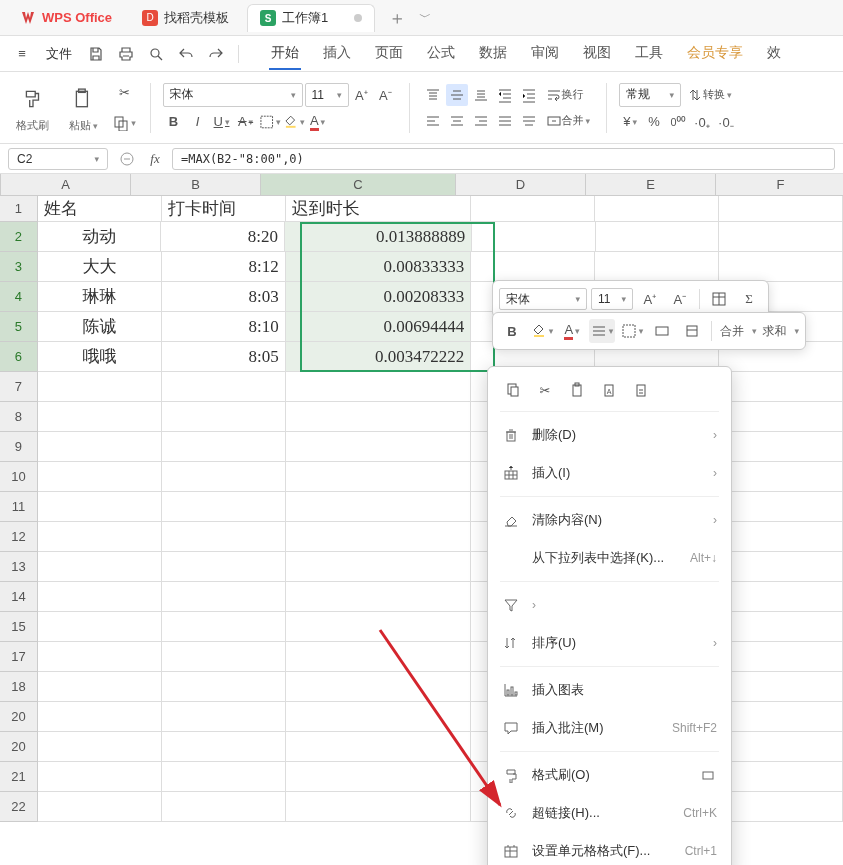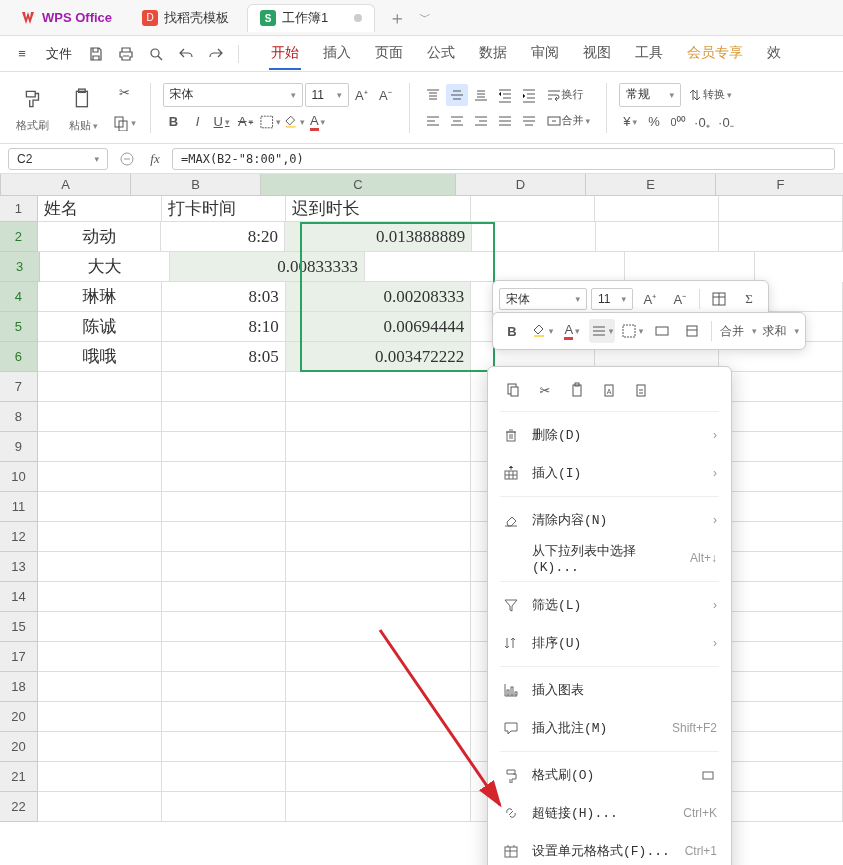--- a/index.html
+++ b/index.html
@@ -1,32 +1,32 @@
 <!DOCTYPE html>
 <html><head>
 <meta charset="utf-8">
 <style>
 * { box-sizing: border-box; margin: 0; padding: 0; font-family: "Microsoft YaHei", Arial, sans-serif; }
 body { background: #fff; width: 843px; height: 865px; overflow: hidden; position: relative; font-size: 13px; color: #333; }
 .titlebar { height: 36px; display: flex; align-items: center; background: #f7f7f7; border-bottom: 1px solid #e0e0e0; padding: 0 8px; }
 .tab { display: flex; align-items: center; height: 28px; padding: 0 12px; margin-right: 6px; border-radius: 6px 6px 0 0; font-size: 13px; cursor: pointer; gap: 6px; }
-.tab.app { color: #a21caf; font-weight: bold; }
+.tab.app { color: #ef4444; font-weight: bold; }
 .tab .ico { width: 16px; height: 16px; display: inline-flex; align-items: center; justify-content: center; }
 .tab.tpl .ico { background: #e74c3c; color: #fff; border-radius: 3px; font-size: 10px; }
 .tab.book { background: #fff; border: 1px solid #ddd; border-bottom: none; }
 .tab.book .ico { background: #2ba263; color: #fff; border-radius: 3px; font-size: 10px; font-weight: bold; }
 .tab.book .dot { width: 8px; height: 8px; background: #ccc; border-radius: 50%; margin-left: 20px; }
 .addtab { width: 24px; height: 24px; display: flex; align-items: center; justify-content: center; font-size: 18px; color: #888; cursor: pointer; margin-left: 4px; }
 .menubar { height: 36px; display: flex; align-items: center; padding: 0 10px; gap: 6px; border-bottom: 1px solid #e0e0e0; }
 .menubtn { width: 24px; height: 24px; display: flex; align-items: center; justify-content: center; color: #555; cursor: pointer; }
 .menufile { padding: 0 6px; font-size: 13px; cursor: pointer; }
 .sep { width: 1px; height: 18px; background: #ddd; margin: 0 4px; }
 .menutabs { display: flex; gap: 20px; margin-left: 20px; }
 .menutab { font-size: 14px; color: #555; cursor: pointer; padding: 6px 2px; }
-.menutab.active { color: #b91c1c; border-bottom: 2px solid #2b6cd4; font-weight: 500; }
+.menutab.active { color: #404040; border-bottom: 2px solid #2b6cd4; font-weight: 500; }
 .menutab.vip { color: #d9993d; }
 .ribbon { height: 72px; display: flex; align-items: center; padding: 4px 10px; border-bottom: 1px solid #e0e0e0; background: #fff; gap: 8px; }
 .rgroup { display: flex; flex-direction: column; align-items: center; gap: 2px; padding: 0 6px; }
 .rbtn { width: 26px; height: 26px; display: flex; align-items: center; justify-content: center; color: #555; cursor: pointer; border-radius: 3px; }
 .rlabel { font-size: 11px; color: #666; }
 .rsep { width: 1px; height: 50px; background: #e0e0e0; margin: 0 4px; }
 .fontsel { border: 1px solid #ccc; height: 24px; padding: 0 6px; font-size: 12px; display: flex; align-items: center; gap: 4px; border-radius: 2px; background: #fff; cursor: pointer; }
 .ftcol { display: flex; flex-direction: column; gap: 4px; }
 .ftrow { display: flex; gap: 2px; align-items: center; }
 .fbtn { width: 22px; height: 22px; display: flex; align-items: center; justify-content: center; color: #555; cursor: pointer; border-radius: 2px; font-size: 13px; }
@@ -52,21 +52,21 @@
 .selbox { position: absolute; border: 2px solid #2ba263; pointer-events: none; }
 .minitool { position: absolute; background: #fff; border: 1px solid #ccc; border-radius: 6px; box-shadow: 0 2px 12px rgba(0,0,0,0.15); padding: 6px; display: flex; align-items: center; gap: 4px; }
 .mbtn { width: 26px; height: 24px; display: flex; align-items: center; justify-content: center; cursor: pointer; color: #555; border-radius: 3px; font-size: 13px; }
 .msep { width: 1px; height: 20px; background: #ddd; margin: 0 2px; }
 .mlabel { font-size: 12px; color: #555; padding: 0 2px; }
 .ctxmenu { position: absolute; width: 245px; background: #fff; border: 1px solid #ccc; border-radius: 6px; box-shadow: 0 4px 20px rgba(0,0,0,0.2); padding: 6px 0; }
 .ctxrow { display: flex; gap: 10px; padding: 6px 14px; }
 .ctxico { width: 22px; height: 22px; display: flex; align-items: center; justify-content: center; cursor: pointer; color: #555; }
 .ctxitem { display: flex; align-items: center; height: 38px; padding: 0 14px; cursor: pointer; font-size: 13px; color: #333; gap: 12px; }
 .ctxitem .iico { width: 18px; display: flex; justify-content: center; color: #666; }
-.ctxitem .txt { flex: 1; font-family: Liberation Mono, monospace; }
+.ctxitem .txt { flex: 1; }
 .ctxitem .sc { font-size: 12px; color: #999; }
 .ctxitem .arr { color: #999; font-size: 12px; }
 .ctxsep { height: 1px; background: #eee; margin: 4px 12px; }
 .arrow { position: absolute; pointer-events: none; }
 svg.ico { width: 16px; height: 16px; }
 .chev { font-size: 9px; color: #888; margin-left: 2px; }
 </style>
 </head>
 <body>
 
@@ -342,20 +342,21 @@
         <div class="cell c" style="width: 130px;">动动</div>
         <div class="cell r" style="width: 130px;">8:20</div>
         <div class="cell r sel" style="width: 195px; padding-left: 45px;">0.013888889</div>
         <div class="cell" style="width: 130px;"></div>
         <div class="cell" style="width: 130px;"></div>
         <div class="cell" style="width: 130px;"></div>
       </div>
       <div class="row" style="height: 30px;">
         <div class="rowhdr sel" style="height: 30px;">3</div>
         <div class="cell c" style="width: 130px;">大大</div>
+        <div class="cell r" style="width: 130px;">8:12</div>
         <div class="cell r sel" style="width: 195px;">0.00833333</div>
         <div class="cell" style="width: 130px;"></div>
         <div class="cell" style="width: 130px;"></div>
         <div class="cell" style="width: 130px;"></div>
       </div>
       <div class="row" style="height: 30px;">
         <div class="rowhdr sel" style="height: 30px;">4</div>
         <div class="cell c" style="width: 130px;">琳琳</div>
         <div class="cell r" style="width: 130px;">8:03</div>
         <div class="cell r sel" style="width: 195px;">0.00208333</div>
@@ -648,21 +649,20 @@
         <span class="txt">从下拉列表中选择(K)...</span>
         <span class="sc">Alt+↓</span>
       </div>
       <div class="ctxsep"></div>
       <div class="ctxitem">
         <span class="iico">
           <svg class="ico" viewBox="0 0 16 16">
             <path fill="none" stroke="#666" d="M2 3h12l-5 6v5l-2-1V9z"></path>
           </svg>
         </span>
-        <span class="txt">筛选(L)</span>
         <span class="arr">›</span>
       </div>
       <div class="ctxitem">
         <span class="iico">
           <svg class="ico" viewBox="0 0 16 16">
             <path fill="none" stroke="#666" d="M4 3v10m0 0l-2-2m2 2l2-2 M10 13V3m0 0l-2 2m2-2l2 2"></path>
           </svg>
         </span>
         <span class="txt">排序(U)</span>
         <span class="arr">›</span>

